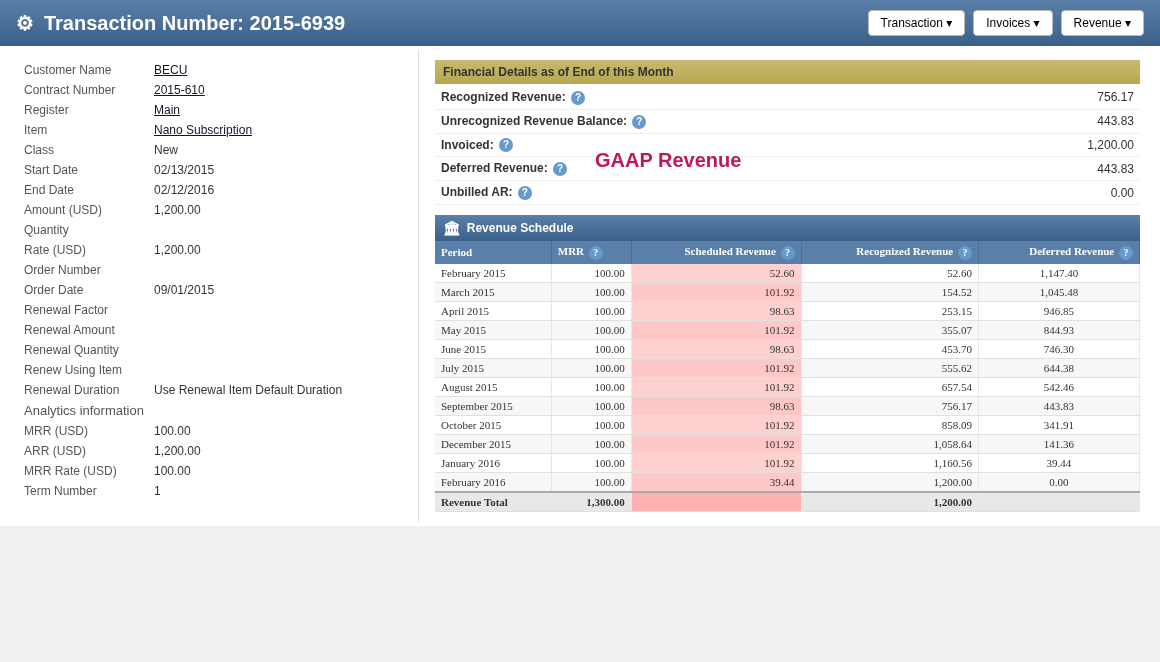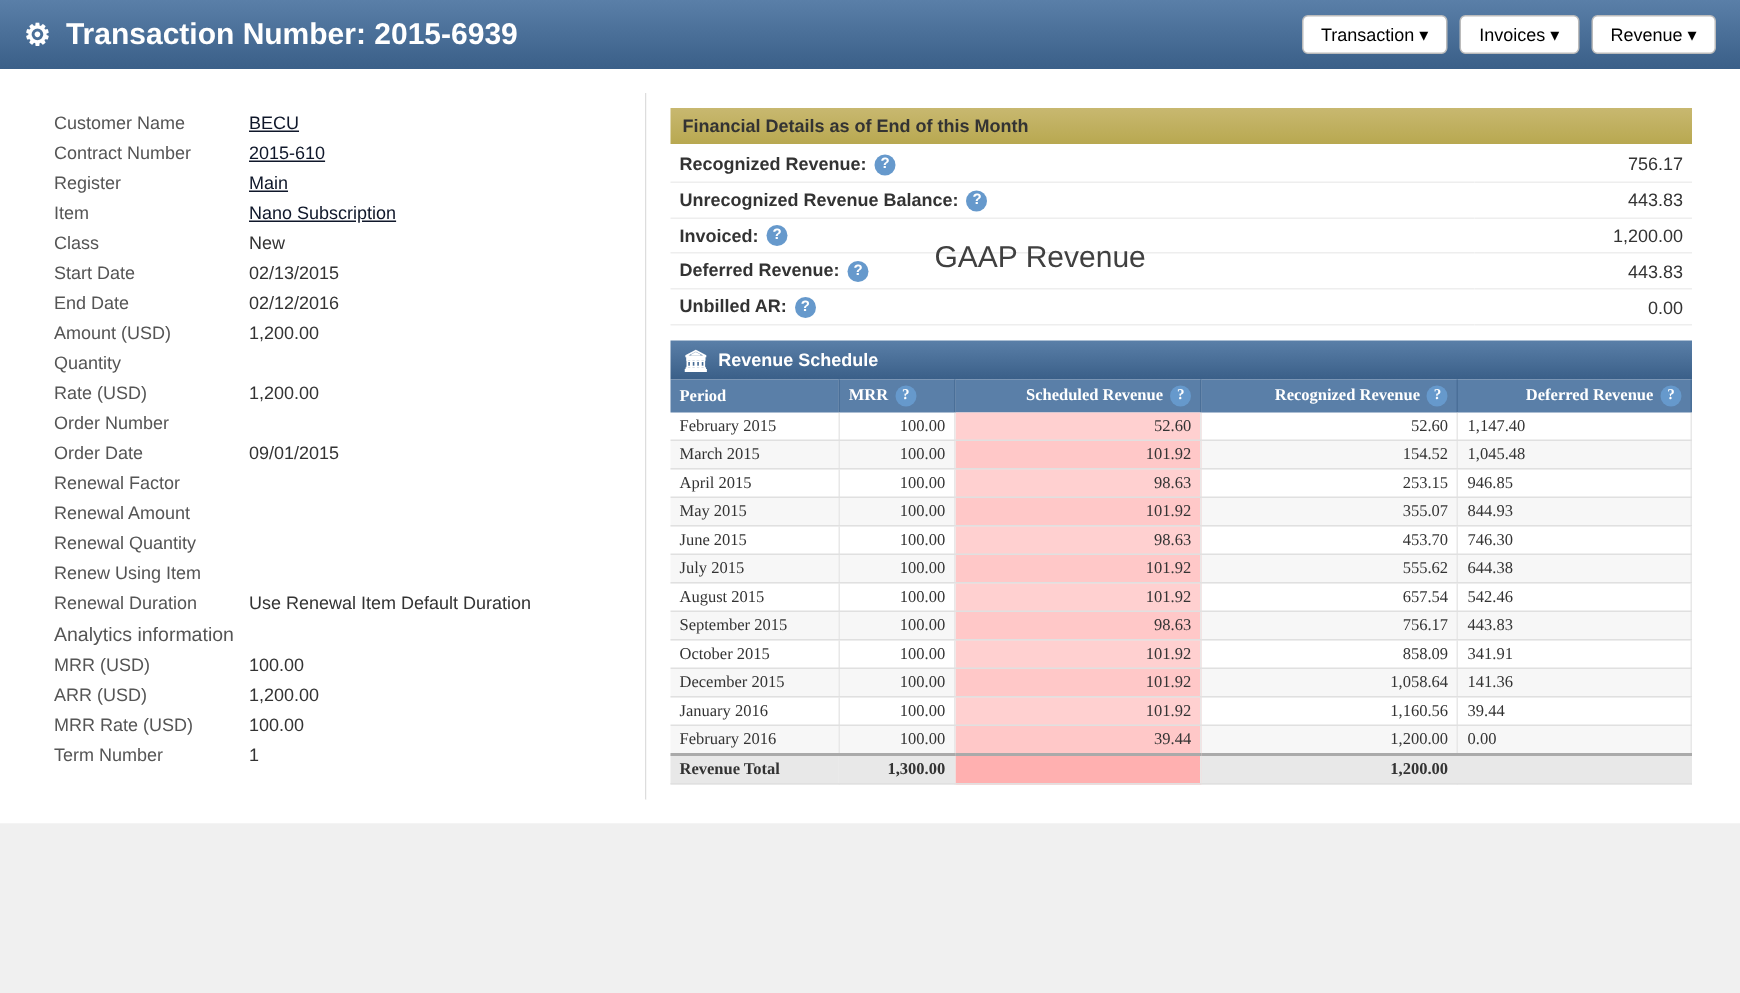--- a/index.html
+++ b/index.html
@@ -30,21 +30,21 @@
       font-size: 12px;
       cursor: pointer;
       display: flex;
       align-items: center;
       gap: 4px;
     }
 
     .main-content {
       display: flex;
       gap: 0;
-      padding: 16px;
+      padding: 4px;
       background: #fff;
     }
 
     
     .left-panel {
       width: 415px;
       min-width: 415px;
       padding: 10px 16px;
       border-right: 1px solid #ddd;
       background: #fff;
@@ -124,21 +124,21 @@
     .schedule-table th:nth-child(5) { text-align: right; }
     .schedule-table td {
       padding: 3px 6px;
       border-bottom: 1px solid #e0e0e0;
       border-right: 1px solid #e8e8e8;
       font-size: 11px;
     }
     .schedule-table td:nth-child(2) { text-align: right; }
     .schedule-table td:nth-child(3) { text-align: right; background: #ffd0d0; }
     .schedule-table td:nth-child(4) { text-align: right; }
-    .schedule-table td:nth-child(5) { text-align: left; }
+    .schedule-table td:nth-child(5) { text-align: center; }
     .schedule-table tr:nth-child(even) { background: #f7f7f7; }
     .schedule-table tr:nth-child(even) td:nth-child(3) { background: #ffc8c8; }
     .schedule-table tr.total-row td {
       font-weight: bold;
       background: #e8e8e8 !important;
       border-top: 2px solid #aaa;
     }
     .schedule-table tr.total-row td:nth-child(3) { background: #ffb0b0 !important; }
   </style>
 </head>
@@ -275,21 +275,21 @@
           <td>
             <span>Invoiced:</span>
             <span class="help-icon">?</span>
           </td>
           <td>1,200.00</td>
         </tr>
         <tr class="gaap-row" style="position:relative;">
           <td style="position:relative;">
             <span>Deferred Revenue:</span>
             <span class="help-icon">?</span>
-            <span style="position:absolute; left:160px; top:-8px; color:#404040; font-size:20px; font-weight:normal; white-space:nowrap;margin-left:16px;">GAAP Revenue</span>
+            <span style="position:absolute; left:160px; top:-8px; color:#be185d; font-size:20px; font-weight:bold; white-space:nowrap;">GAAP Revenue</span>
           </td>
           <td>443.83</td>
         </tr>
         <tr>
           <td>
             <span>Unbilled AR:</span>
             <span class="help-icon">?</span>
           </td>
           <td>0.00</td>
         </tr>

